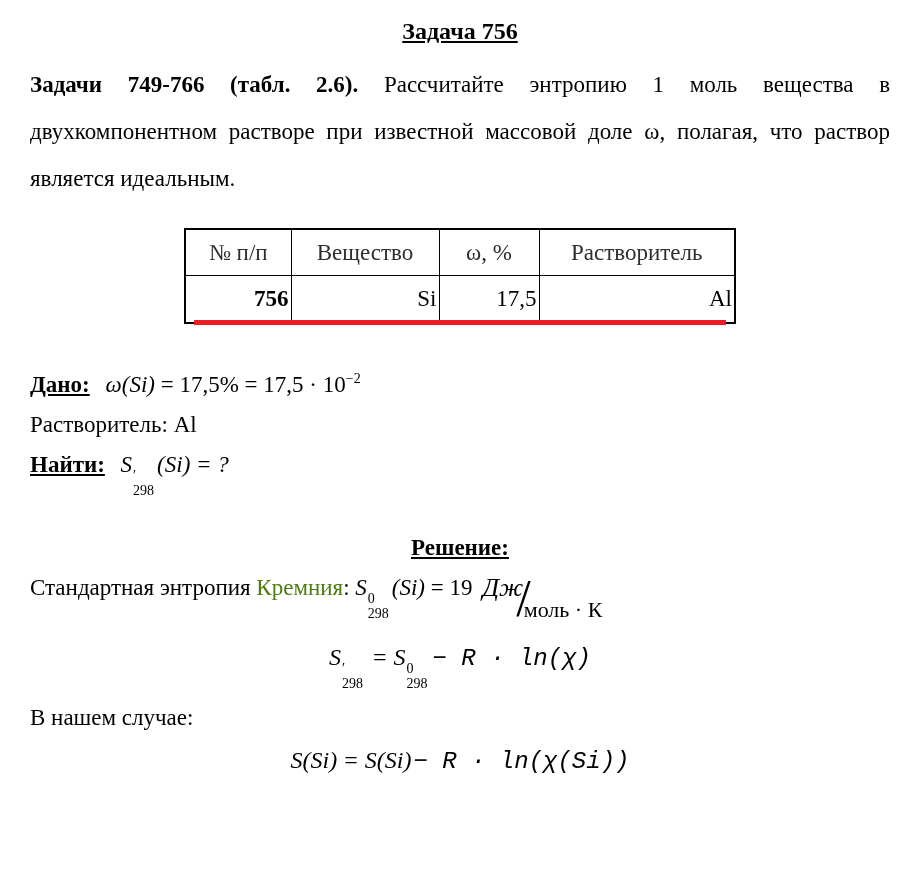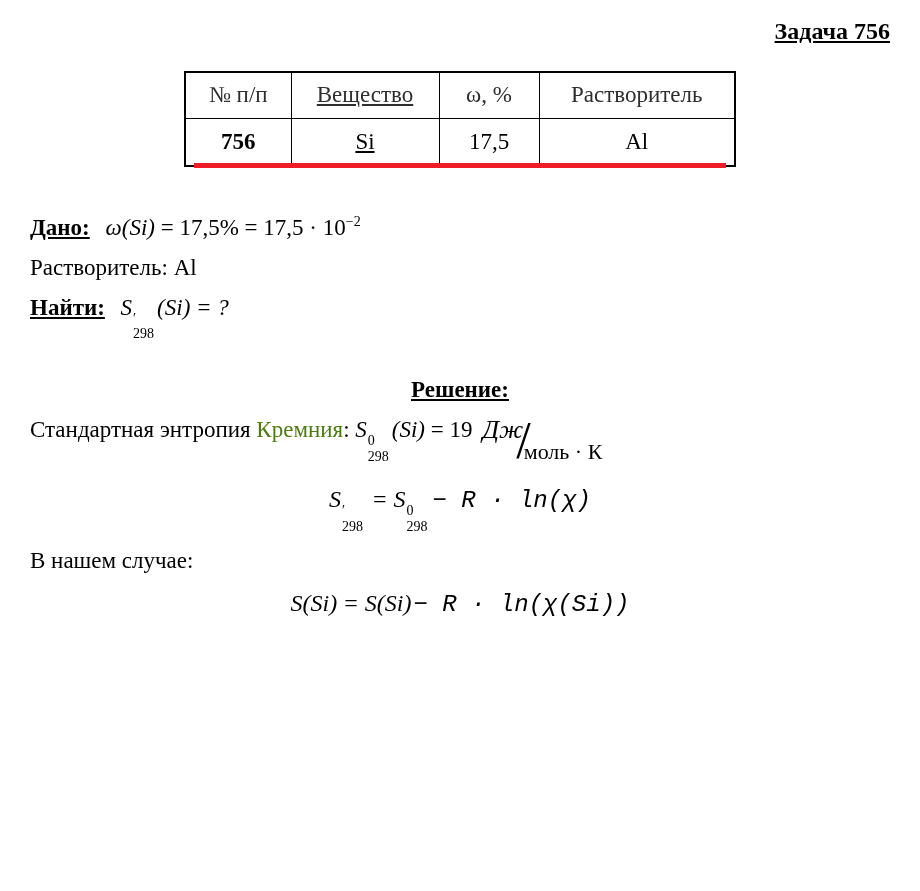--- a/index.html
+++ b/index.html
@@ -7,38 +7,38 @@
   body {
     width: 920px; height: 891px; overflow: hidden;
     background: #ffffff; color: #000000;
     font-family: "Liberation Serif", serif;
     font-size: 23px;
   }
   .page { padding: 6px 30px 0 30px; }
 
   .title {
     font-size: 24px; font-weight: bold; text-decoration: underline;
-    text-align: right; margin: 12px 0 16px 0;
+    text-align: center; margin: 12px 0 16px 0;
   }
 
   .intro { text-align: justify; line-height: 2.05; margin: 0; }
   .intro .lead { font-weight: bold; }
 
   table.data-table {
     border-collapse: collapse; margin: 26px auto 0 auto;
     border: 2px solid #000;
   }
   .data-table th, .data-table td {
     border: 1px solid #000; text-align: center; font-weight: normal;
     padding: 0 2px;
   }
   .data-table th { height: 46px; color: #2e2e2e; }
-  .data-table td { height: 48px; }
+  .data-table td { height: 48px; text-align: right; }
   .data-table th:nth-child(1), .data-table td:nth-child(1) { width: 106px; }
-  .data-table th:nth-child(2), .data-table td:nth-child(2) { width: 148px; text-decoration: underline; }
+  .data-table th:nth-child(2), .data-table td:nth-child(2) { width: 148px; }
   .data-table th:nth-child(3), .data-table td:nth-child(3) { width: 100px; }
   .data-table th:nth-child(4), .data-table td:nth-child(4) { width: 196px; }
   td.num-cell { font-weight: bold; }
 
   .red-rule {
     height: 5px; width: 532px; background: #ee1c25;
     margin: -4px auto 0 auto; position: relative;
   }
 
   .row { margin-top: 14px; }
@@ -75,20 +75,22 @@
   .formula-center { text-align: center; margin-top: 22px; font-size: 24px; }
   .formula-case { margin-top: 16px; }
 </style>
 </head>
 <body>
 
 <div class="page">
 
   <div class="title">Задача 756</div>
 
+  <p class="intro"><b class="lead">Задачи 749-766 (табл. 2.6).</b>
+    <span>Рассчитайте энтропию 1 моль вещества в двухкомпонентном растворе при известной массовой доле ω, полагая, что раствор является идеальным.</span></p>
 
   <table class="data-table">
     <thead>
       <tr>
         <th>№ п/п</th>
         <th>Вещество</th>
         <th>ω, %</th>
         <th>Растворитель</th>
       </tr>
     </thead>

